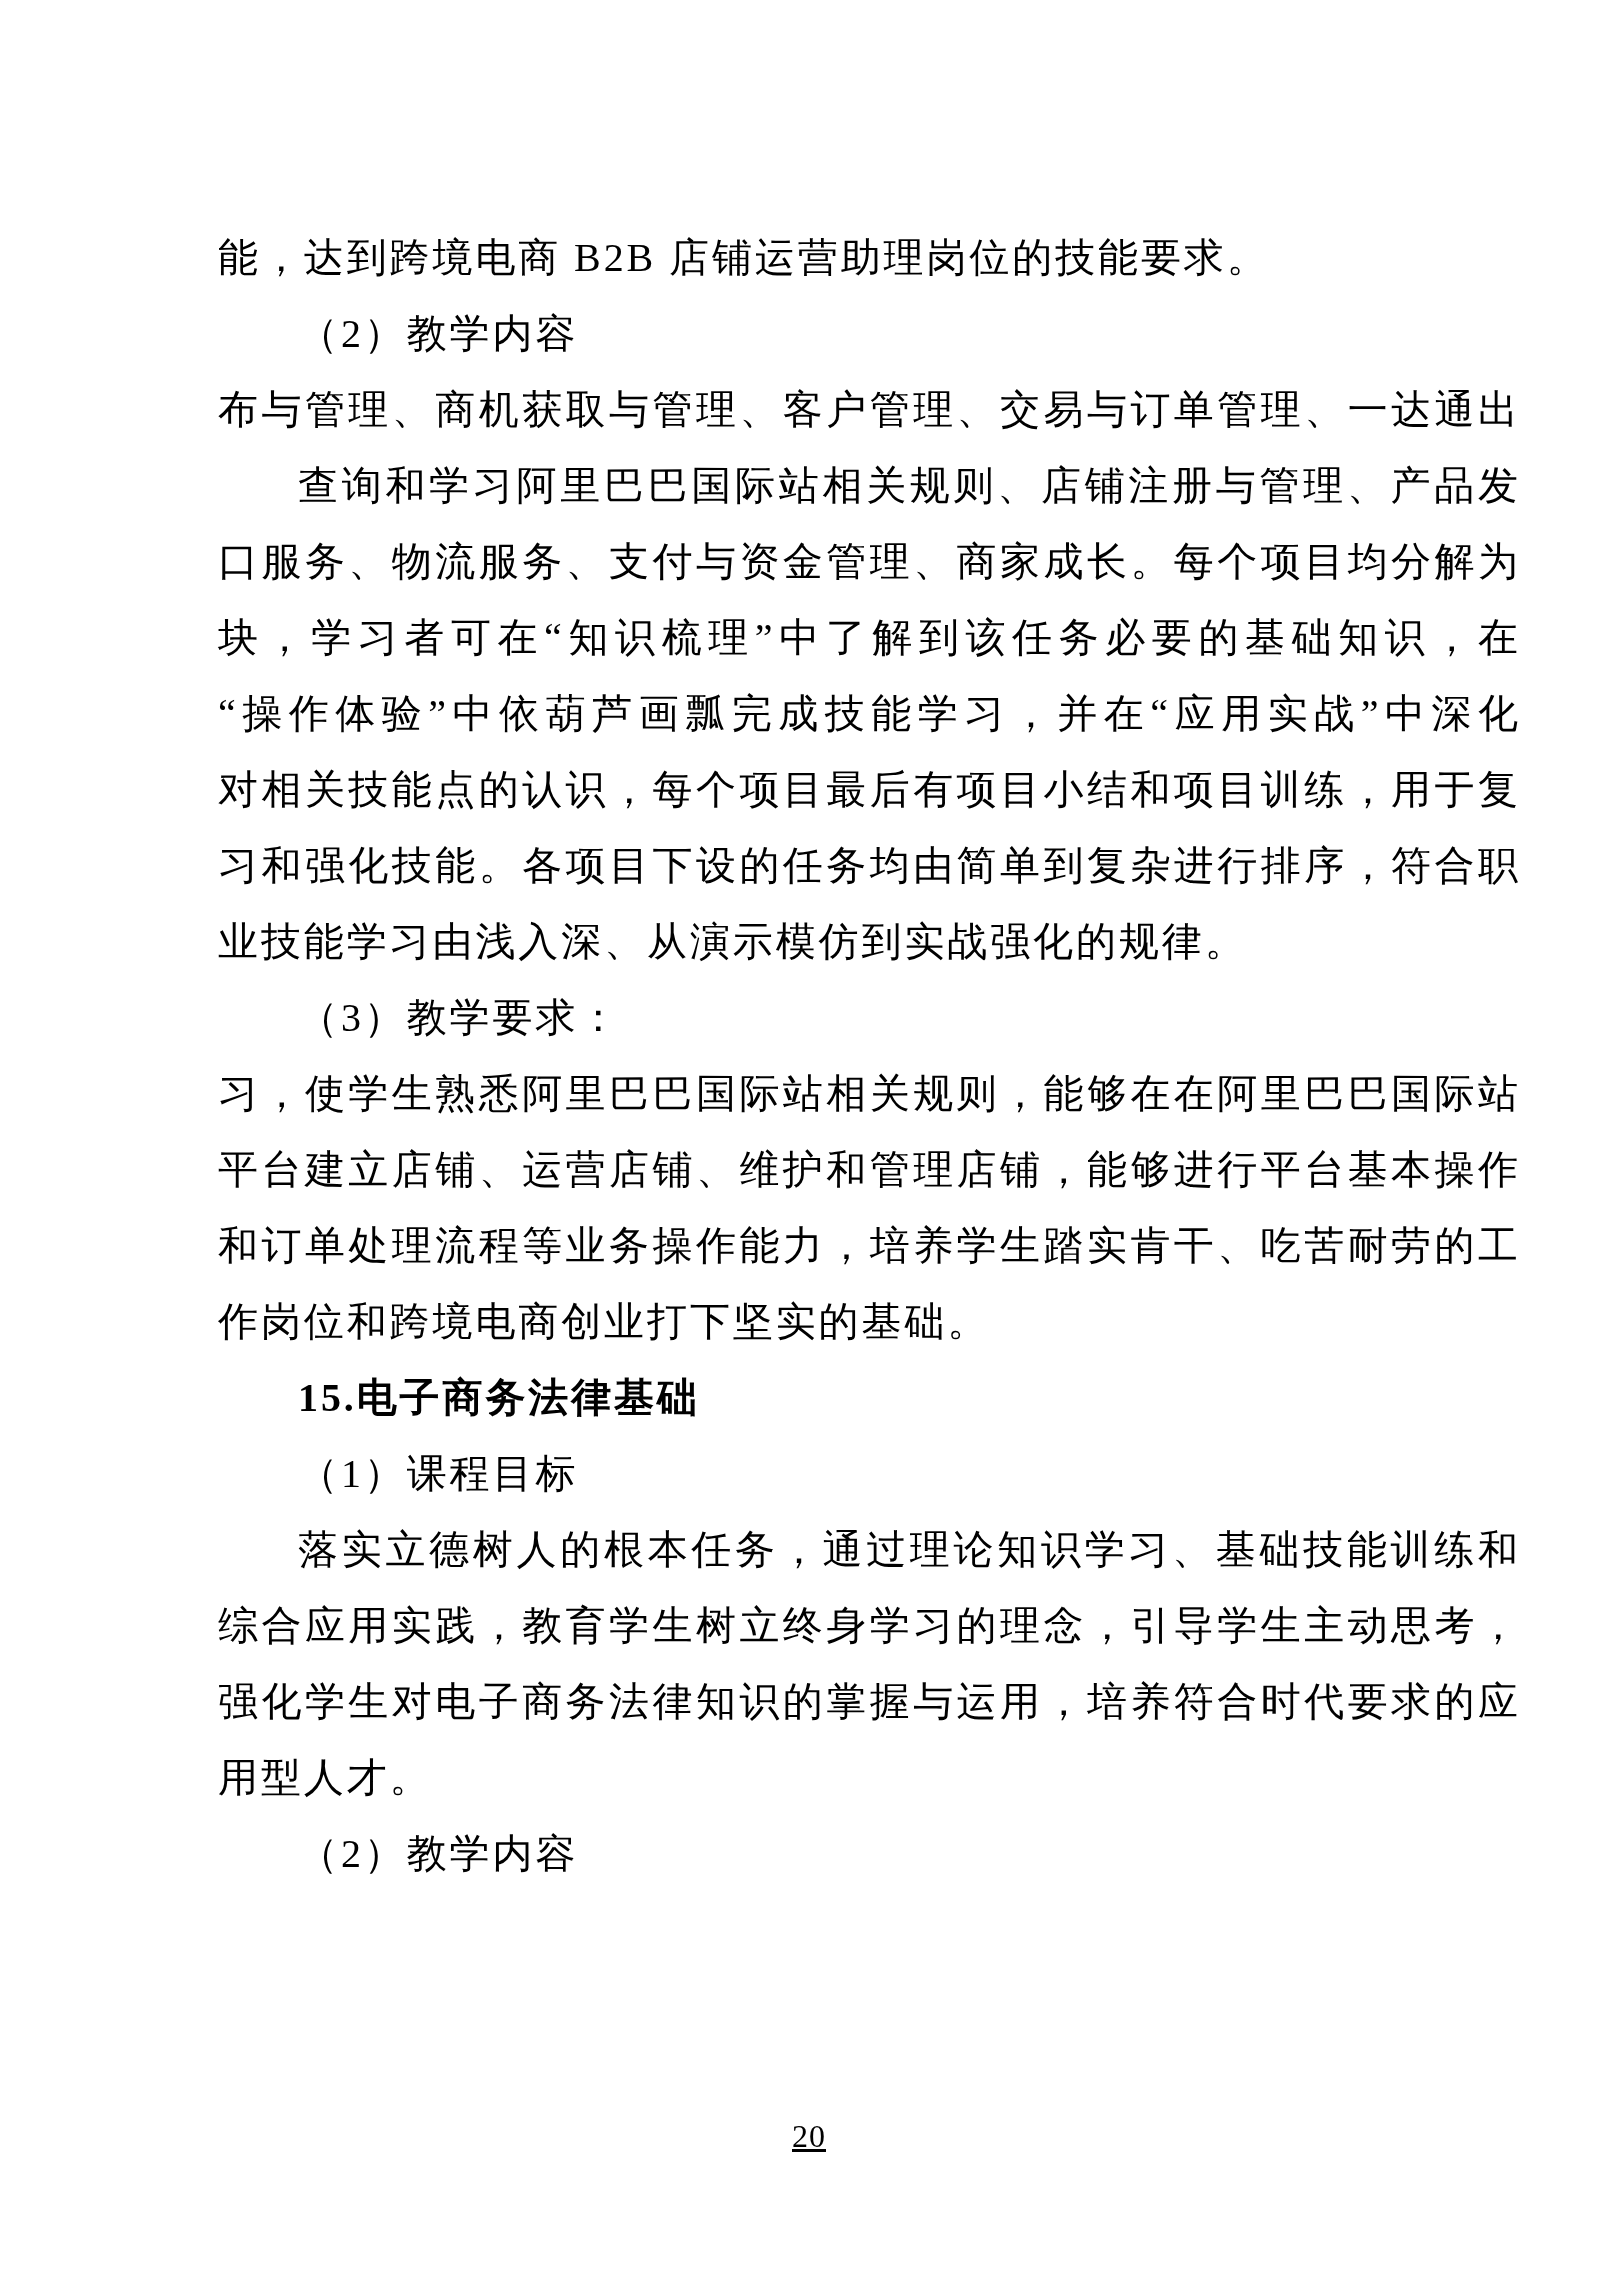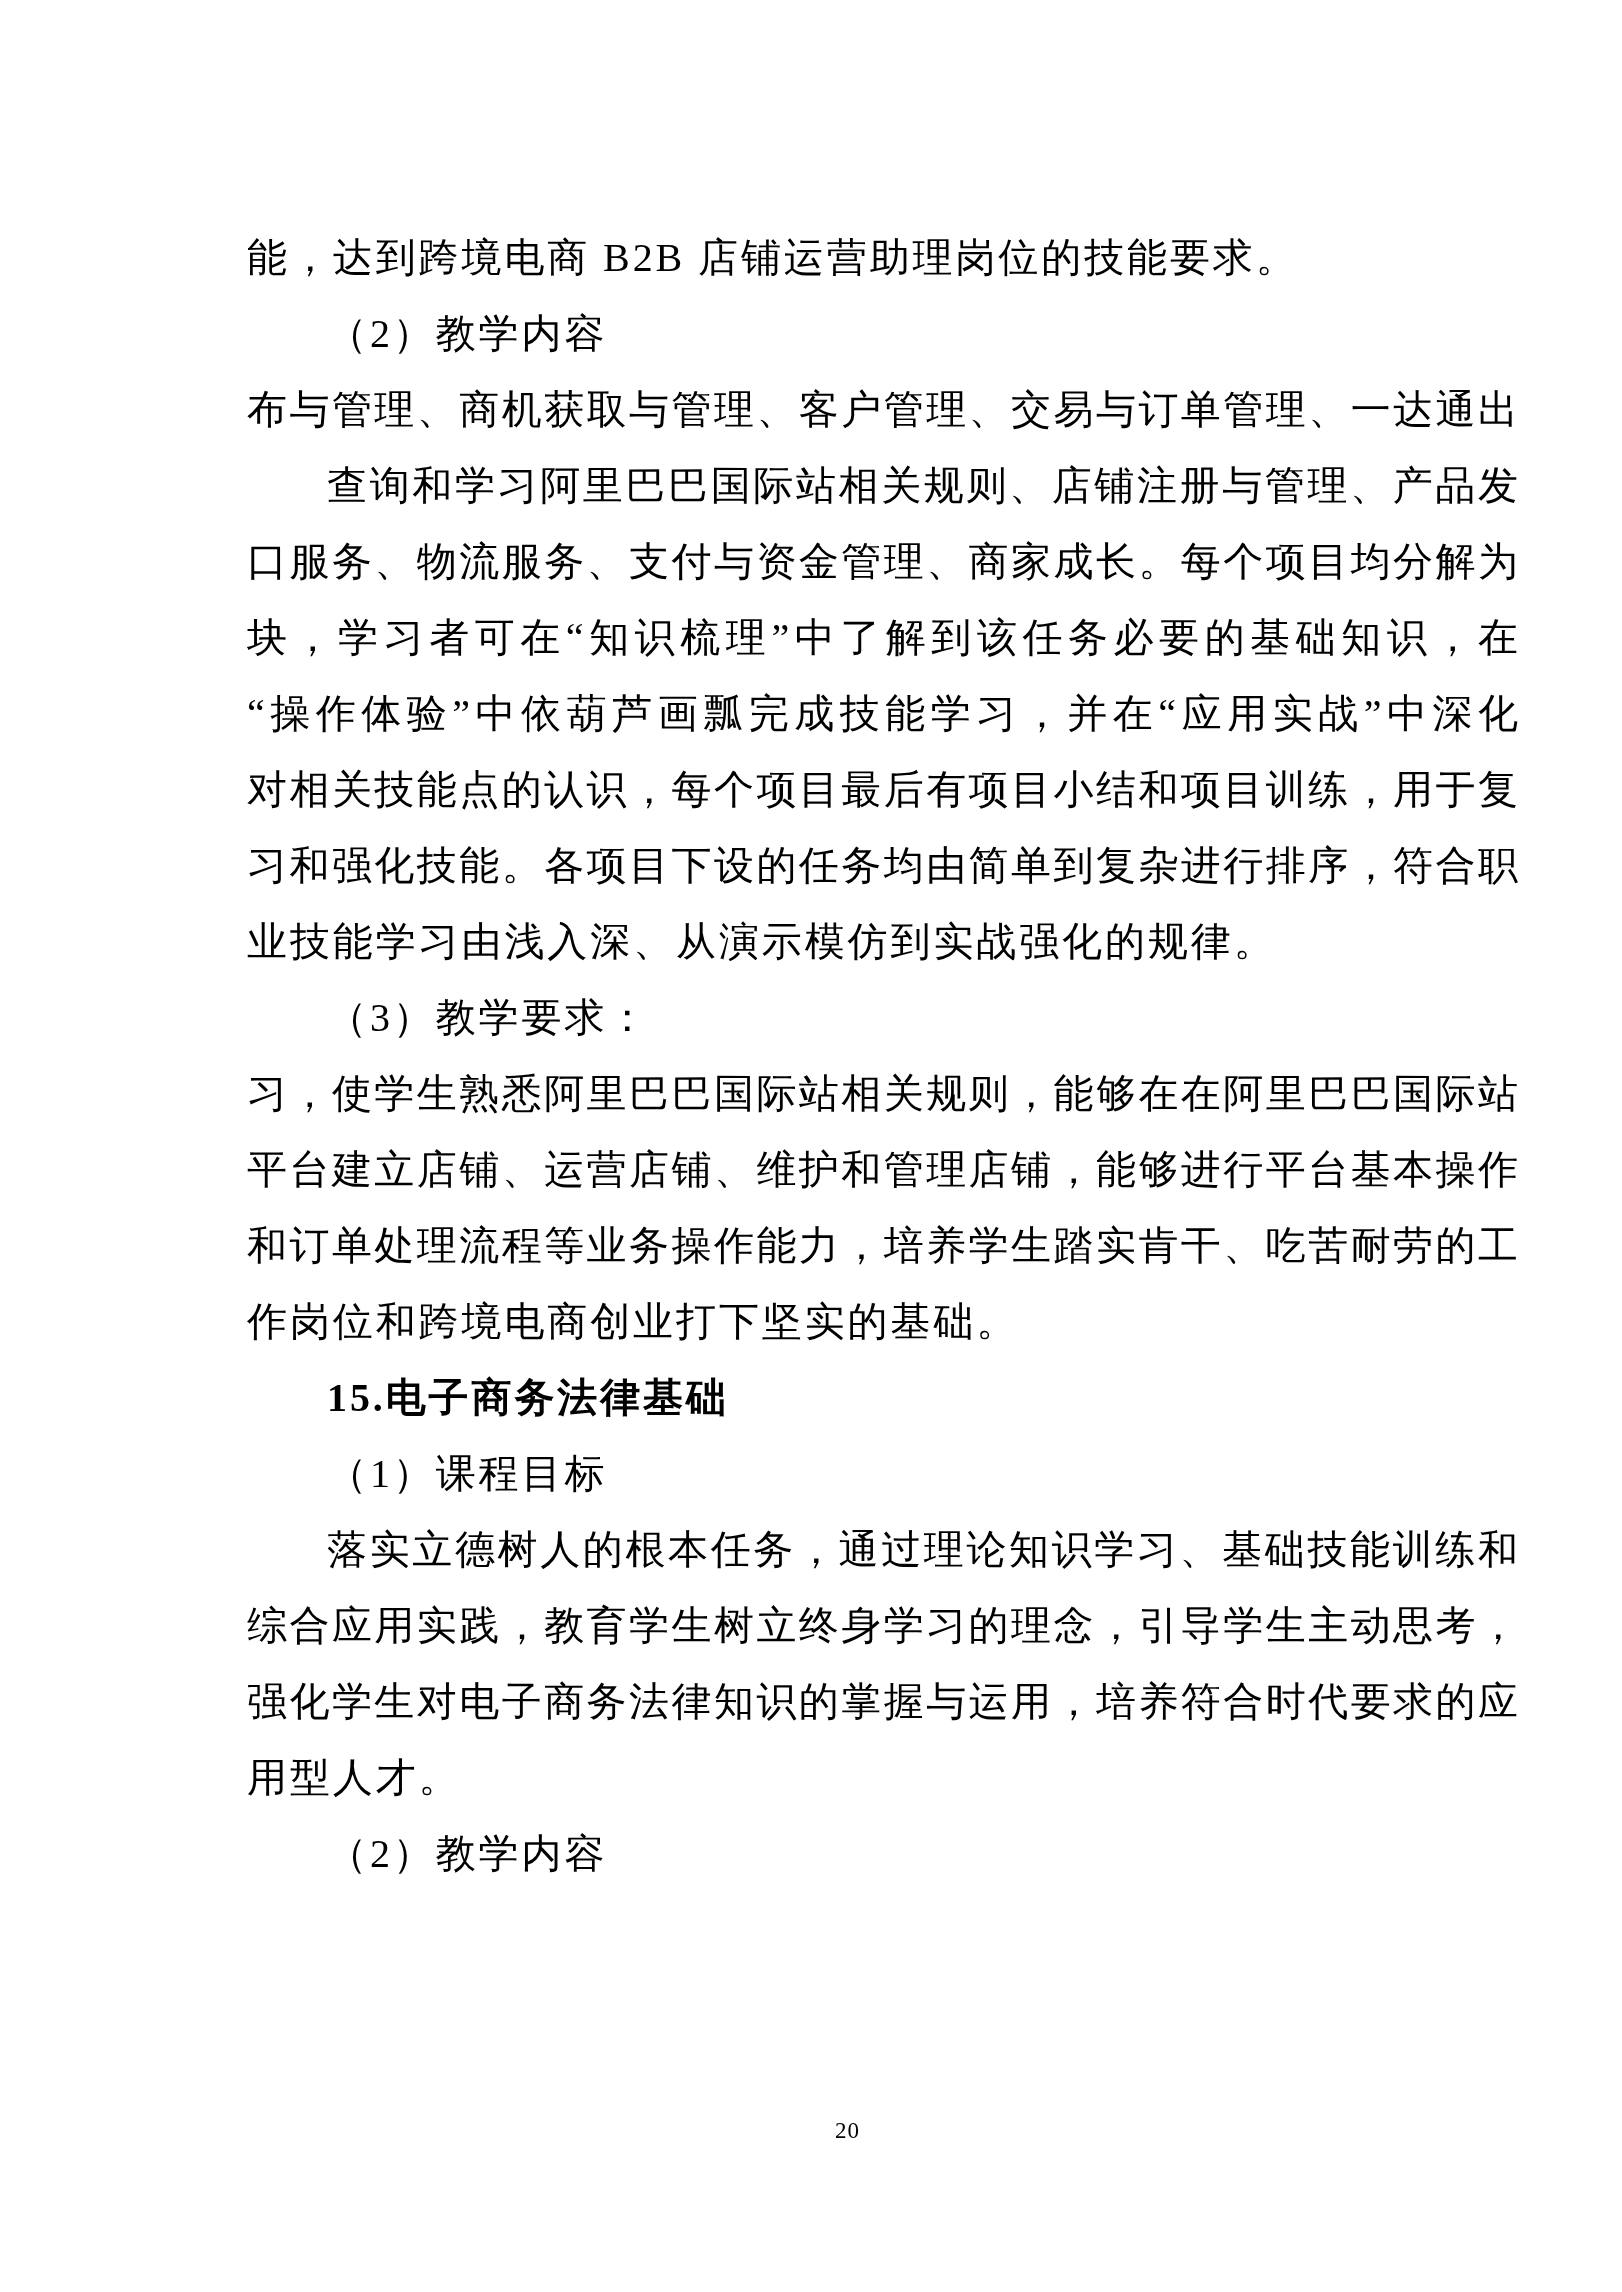--- a/index.html
+++ b/index.html
@@ -22,41 +22,41 @@
     top: 220px;
     width: 1300px;
     font-size: 40px;
     line-height: 76px;
   }
   .text-line {
     height: 76px;
     white-space: nowrap;
     letter-spacing: 2.9px;
     text-align: left;
-    margin-left: 29px;
   }
   .text-line.flow {
     letter-spacing: 0;
     text-align: justify;
     text-align-last: justify;
     text-justify: inter-character;
     white-space: nowrap;
   }
   .text-line.indent {
     text-indent: 80px;
   }
   .text-line.bold {
     font-weight: bold;
   }
   .page-number {
     position: absolute;
-    left: 835px;
+    left: 792px;
     top: 2118px;
-    font-size: 23px;
+    font-size: 32px;
     letter-spacing: 1px;
+    text-decoration: underline;
   }
 </style>
 </head>
 <body>
 
 <div class="page">
   <div class="page-body" id="page-body">
       <div class="text-line">能，达到跨境电商 B2B 店铺运营助理岗位的技能要求。</div>
       <div class="text-line indent">（2）教学内容</div>
       <div class="text-line flow">布与管理、商机获取与管理、客户管理、交易与订单管理、一达通出</div>

